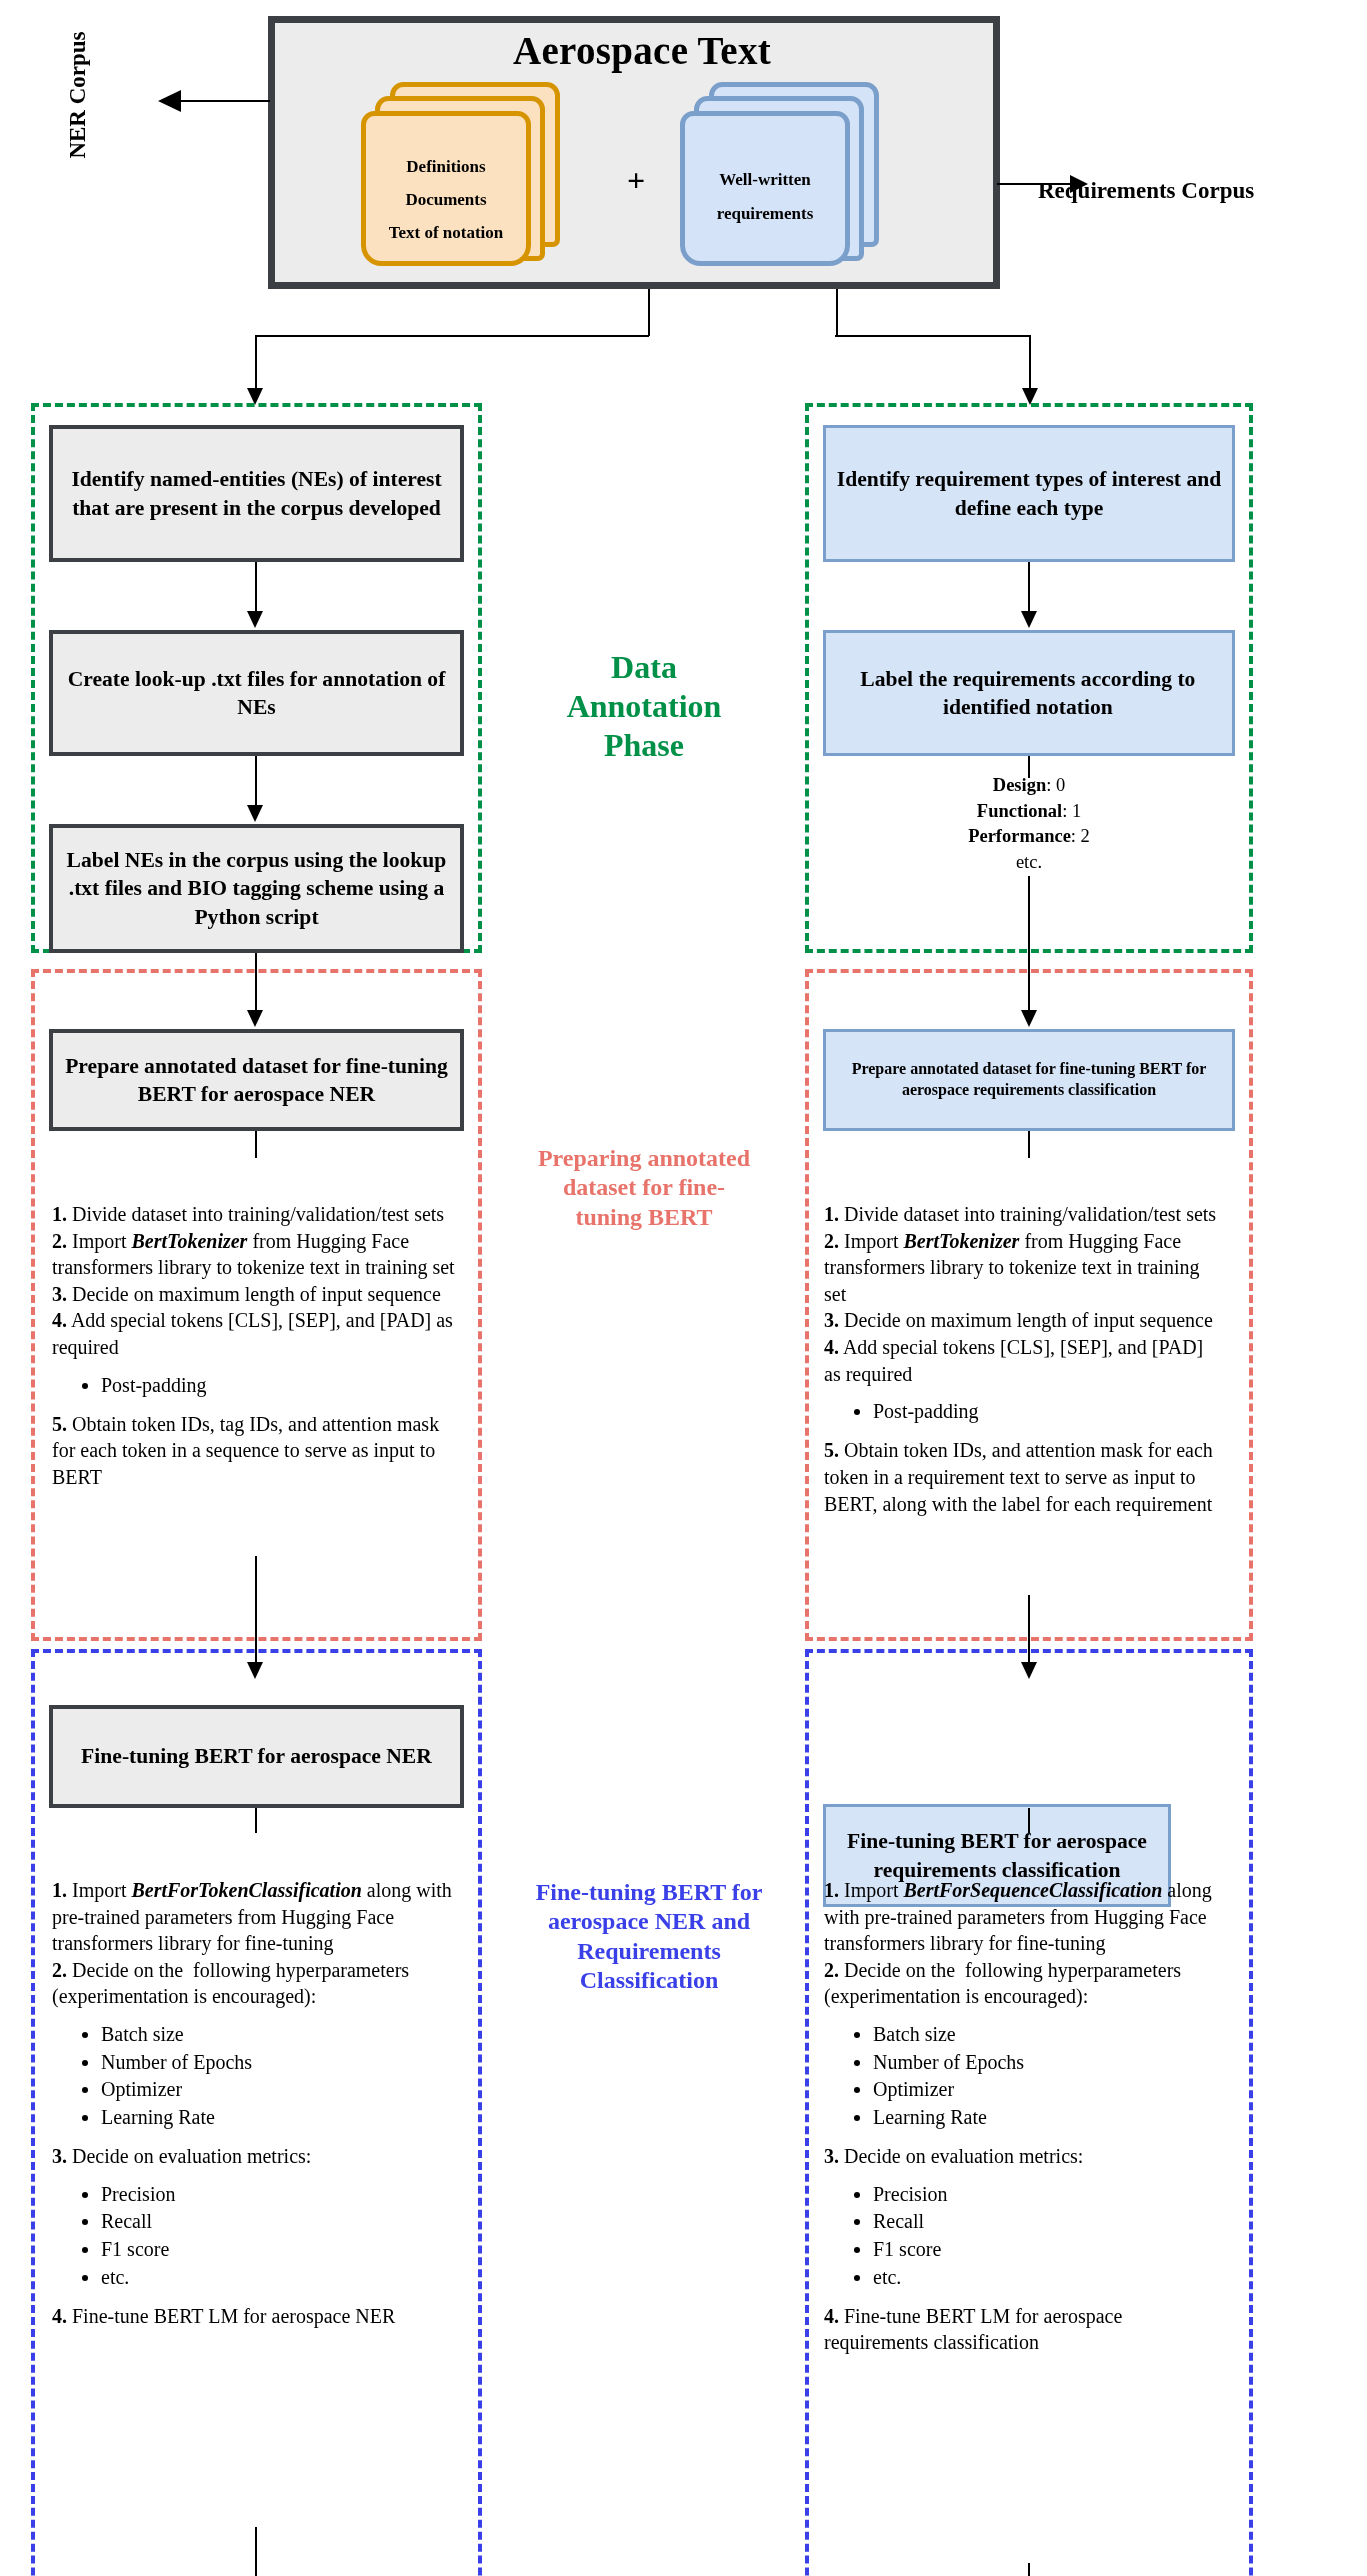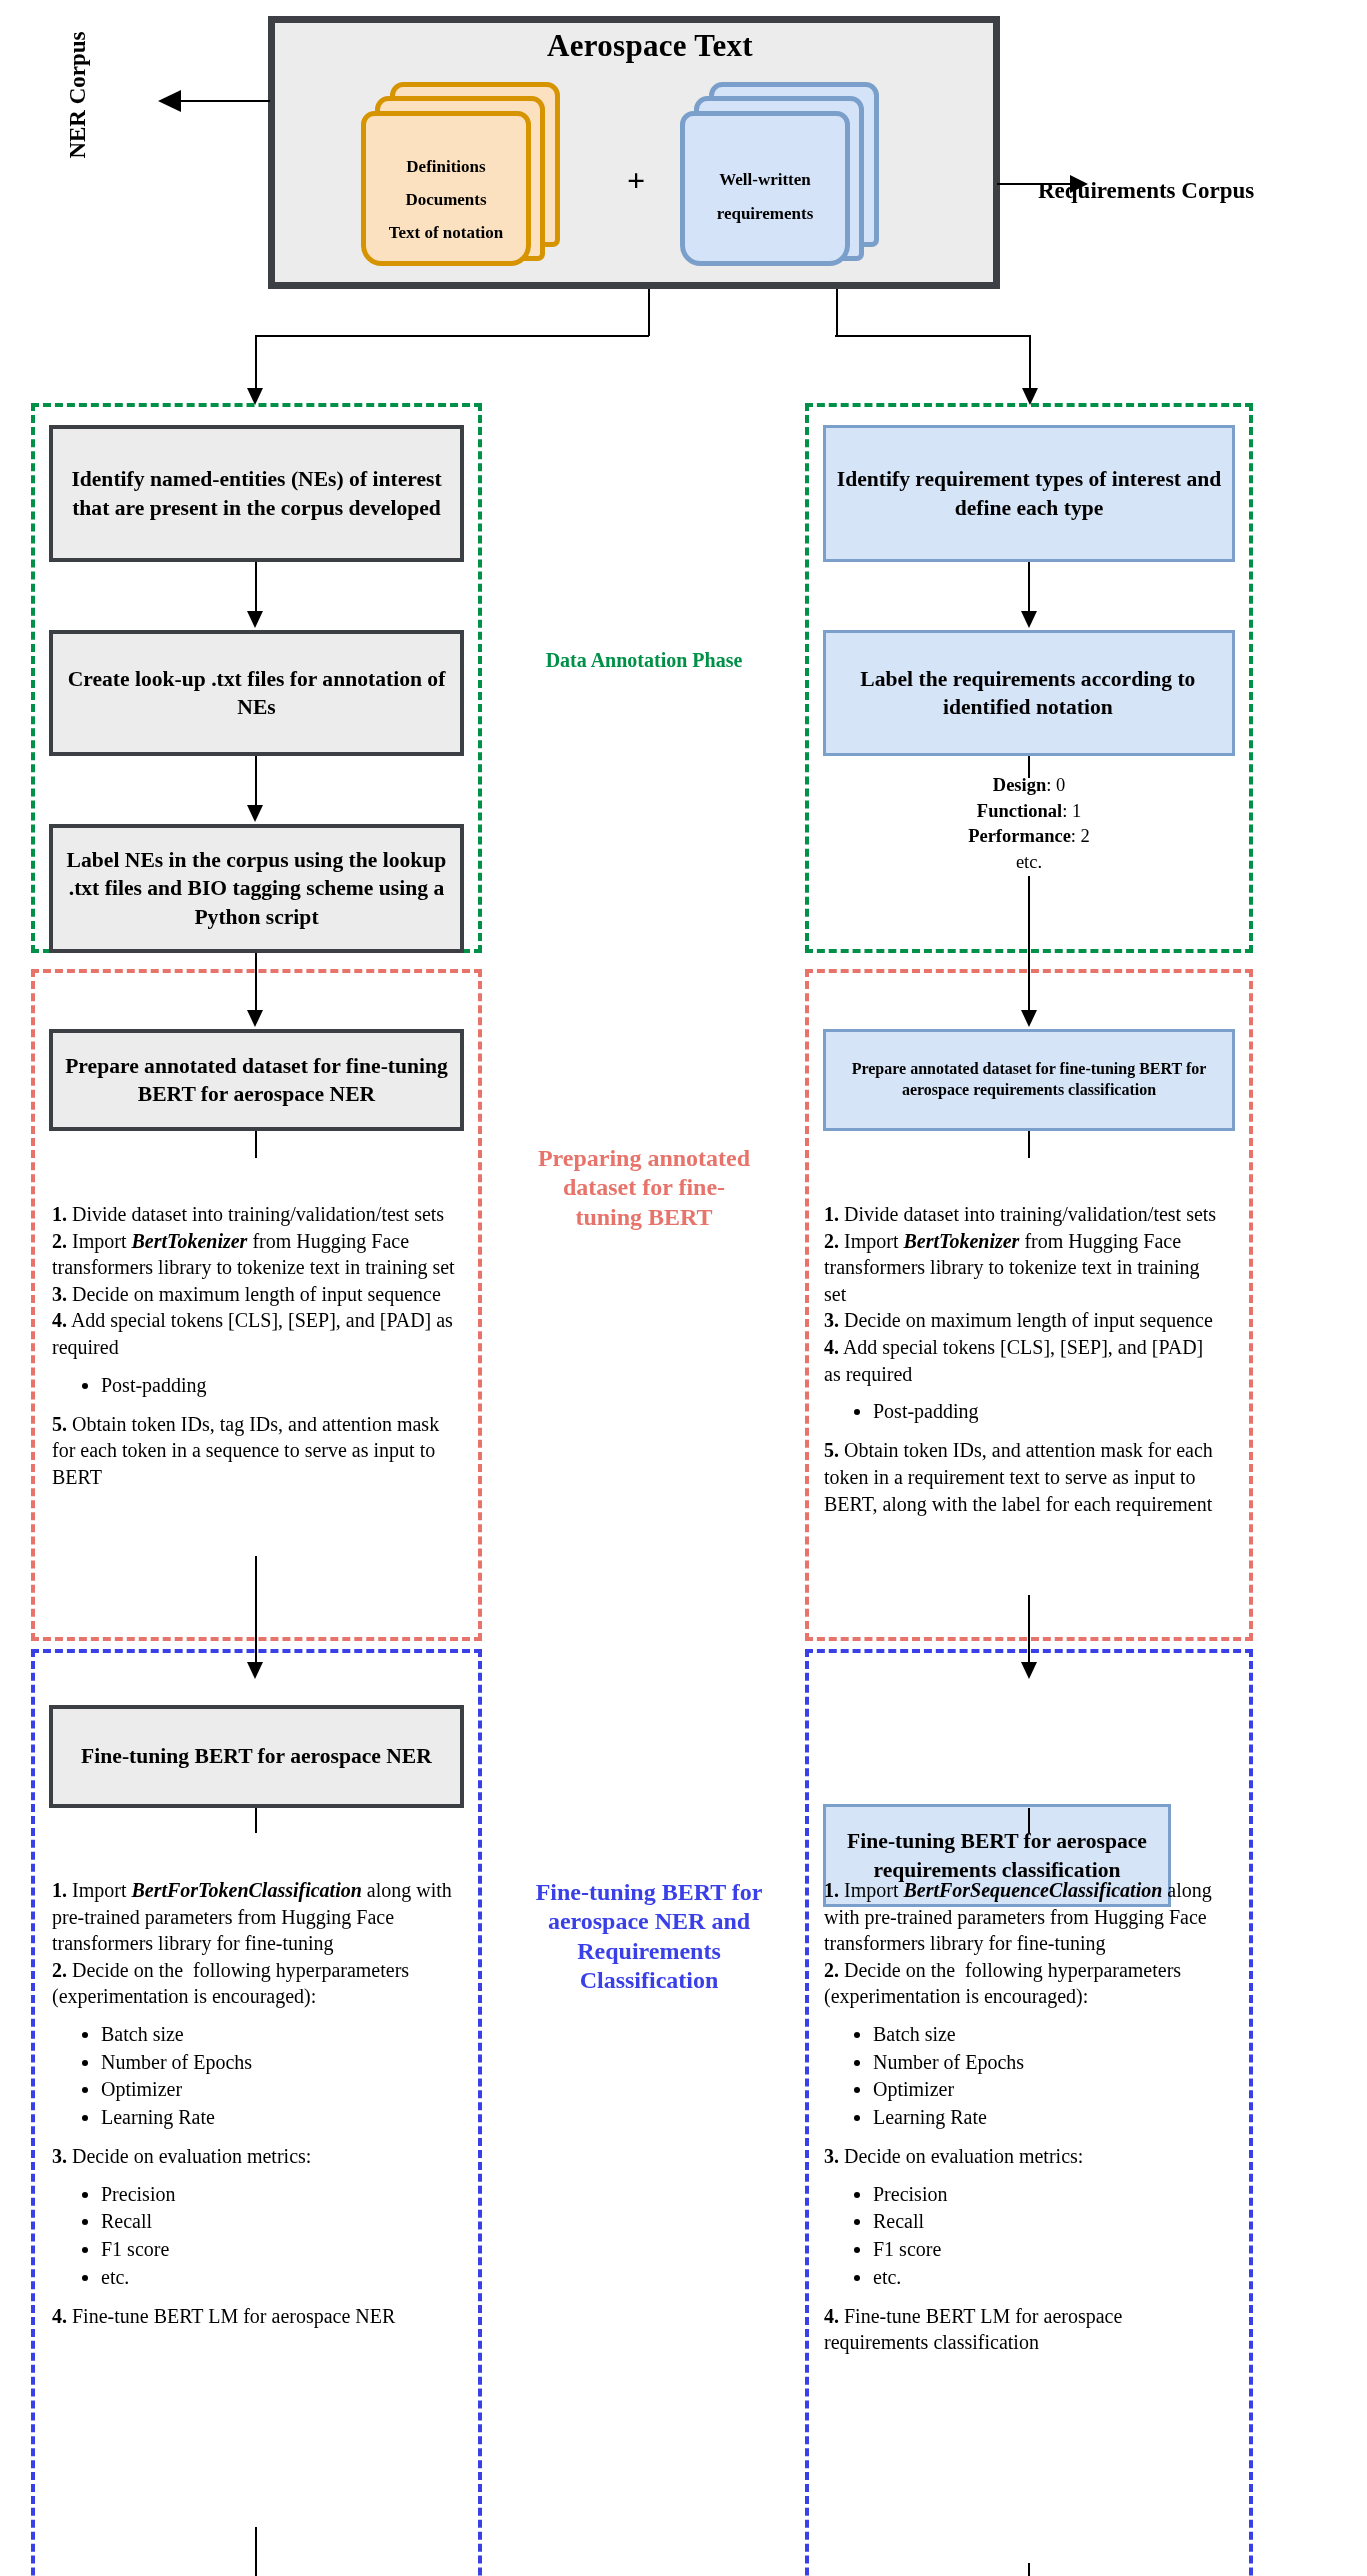--- a/index.html
+++ b/index.html
@@ -10,22 +10,22 @@
     overflow:hidden;
   }
   .abs{position:absolute;}
 
   
   #top-container{
     left:268px;top:15.5px;width:732px;height:273px;
     background:#ececec;border:7.2px solid #3c4045;box-sizing:border-box;
   }
   #top-title{
-    left:284px;top:28px;width:732px;text-align:center;
-    font-size:31px;font-weight:bold;letter-spacing:0.3px;
+    left:276px;top:28px;width:732px;text-align:center;
+    font-size:39px;font-weight:bold;letter-spacing:0.3px;
   }
 
   
   .stack{position:absolute;}
   .sheet{
     position:absolute;border-radius:13.4px 13.4px 7.2px 7.2px;
     box-sizing:border-box;
   }
   .sheet.o{background:#fce1c0;border:5.7px solid #d59400;}
   .sheet.b{background:#d4e3f7;border:5.7px solid #7b9fcb;}
@@ -51,21 +51,21 @@
 
   
   .phase{position:absolute;box-sizing:border-box;background:transparent;}
   #phase-annotation-left,#phase-annotation-right{border:4.6px dashed #009047;}
   #phase-prepare-left,#phase-prepare-right{border:4.6px dashed #e8736a;}
   #phase-finetune-left,#phase-finetune-right{border:4.6px dashed #3a40e8;}
 
   .phase-label{
     position:absolute;text-align:center;font-weight:bold;line-height:1.22;
   }
-  #label-annotation{color:#009047;font-size:20px;}
+  #label-annotation{color:#009047;font-size:32px;}
   #label-prepare{color:#e8736a;font-size:24px;}
   #label-finetune{color:#3a40e8;font-size:24px;}
 
   
   .pbox{
     position:absolute;box-sizing:border-box;
     display:flex;align-items:center;justify-content:center;
     text-align:center;font-weight:bold;line-height:1.3;
     padding:4.1px 9.3px;
   }

